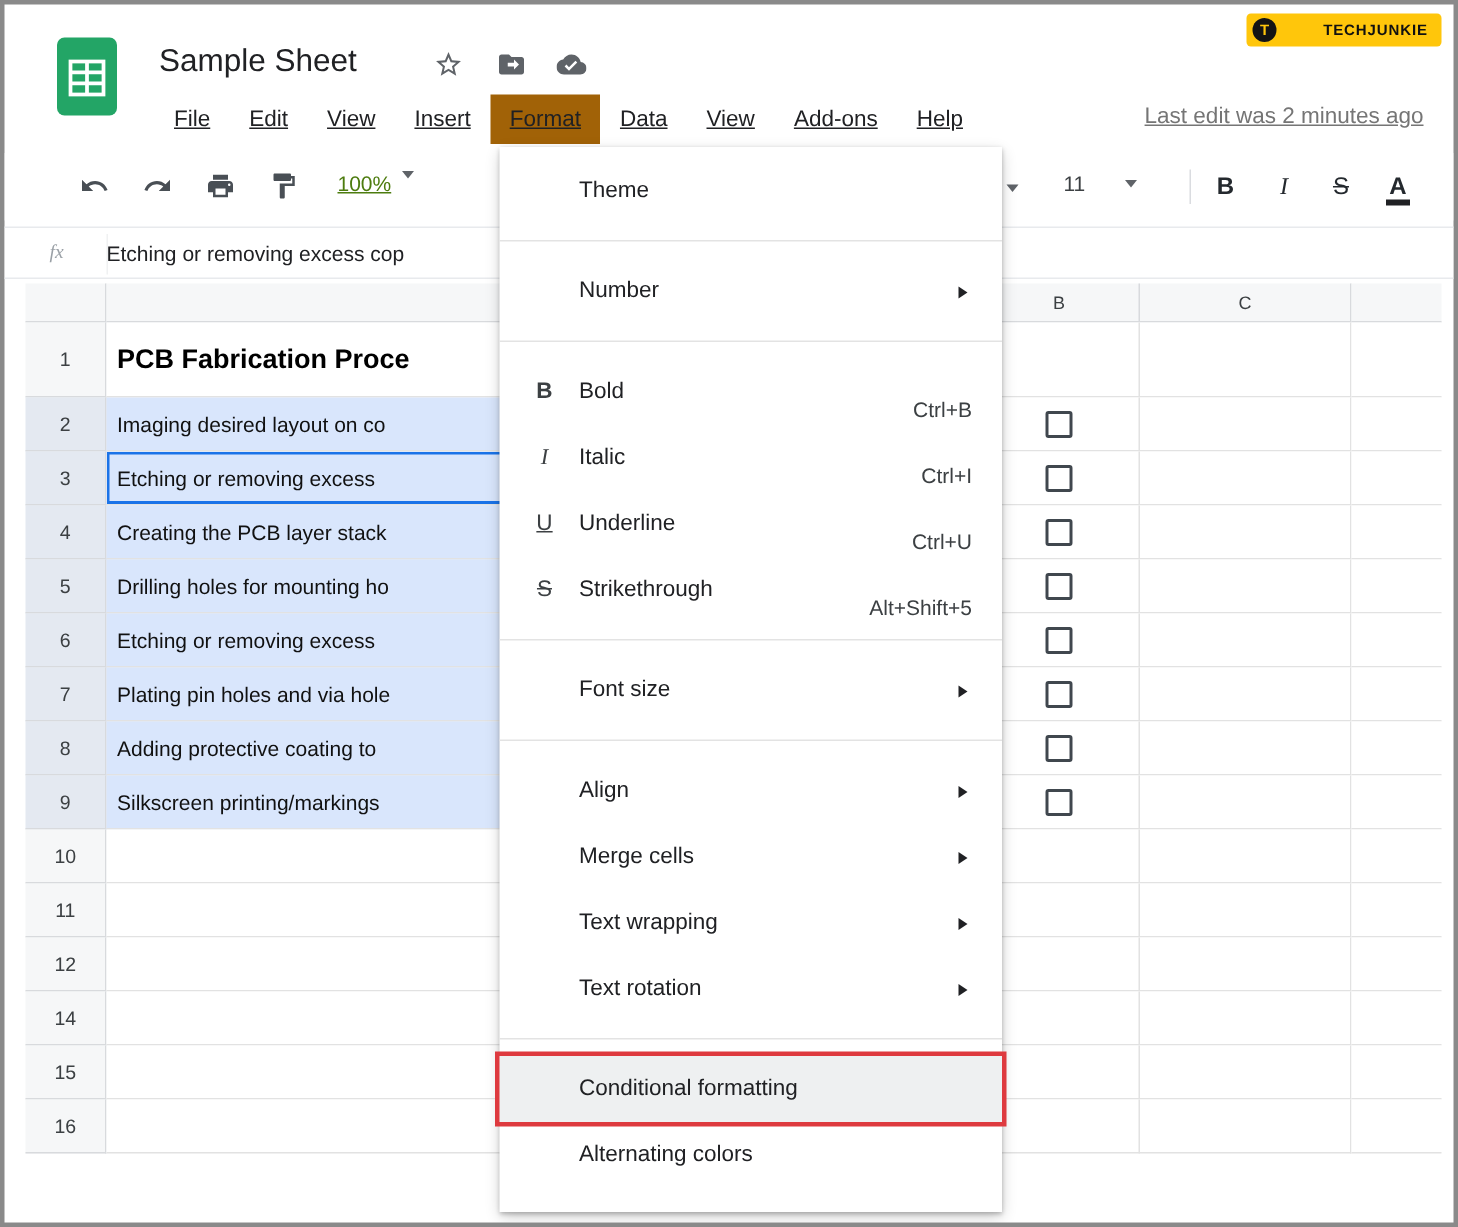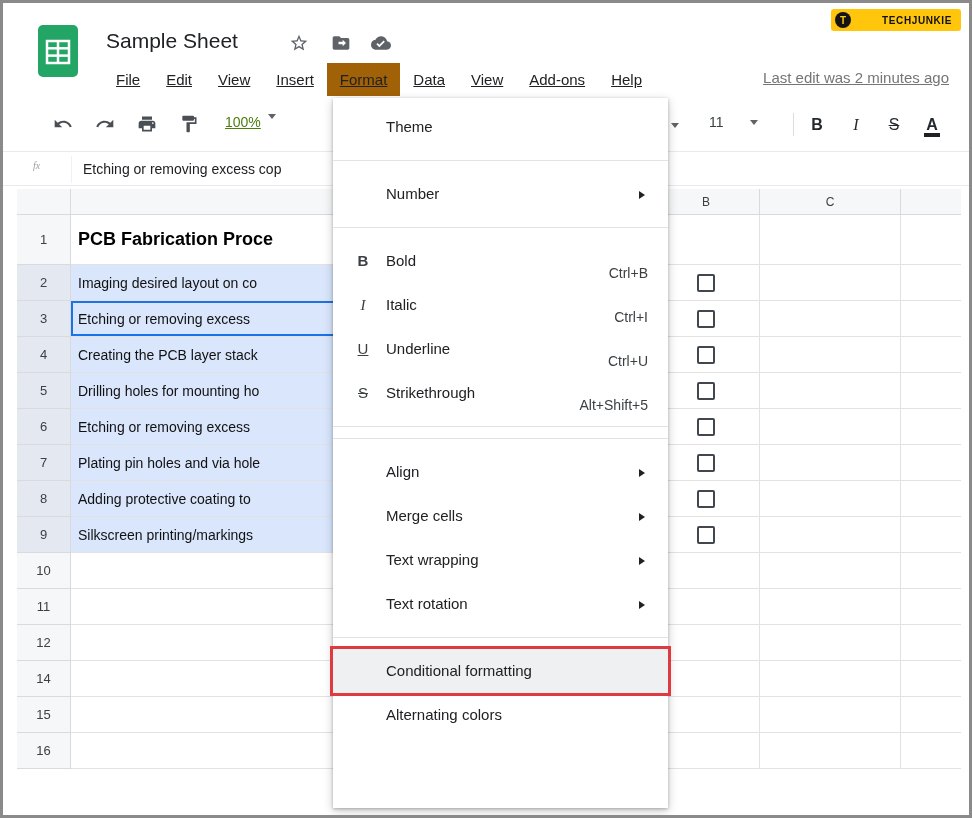--- a/index.html
+++ b/index.html
@@ -33,23 +33,23 @@
   .tb-sep { position:absolute; left:790px; top:11px; width:1px; height:23px; background:#DADCE0; }
   .tb-txt { position:absolute; top:10px; width:28px; height:26px; background:none; border:none; font-size:16px; color:#24292e; cursor:pointer; font-family:inherit; }
   .tb-bold { font-weight:bold; }
   .tb-italic { font-style:italic; font-family:"Liberation Serif", serif; }
   .tb-strike { text-decoration:line-through; }
   .tb-color { font-weight:bold; }
   .color-bar { position:absolute; left:6px; bottom:1px; width:16px; height:4px; background:#202124; }
 
   
   .formula-bar { position:absolute; left:0; top:148px; width:100%; height:35px; border-top:1px solid #E8EAED; border-bottom:1px solid #E8EAED; background:#fff; }
-  .fx { position:absolute; left:30px; top:8px; font-style:italic; font-size:10px; color:#9AA0A6; font-family:"Liberation Serif", serif; }
+  .fx { position:absolute; left:30px; top:8px; font-style:italic; font-size:13px; color:#9AA0A6; font-family:"Liberation Serif", serif; }
   .fx-sep { position:absolute; left:68px; top:4px; width:1px; height:27px; background:#F0F1F2; }
-  .formula-value { position:absolute; left:80px; top:9px; font-size:14px; color:#202124; white-space:nowrap; }
+  .formula-value { position:absolute; left:68px; top:9px; font-size:14px; color:#202124; white-space:nowrap; }
 
   
   .grid { position:absolute; left:14px; top:186px; width:944px; }
   .grow { display:flex; height:36px; }
   .grow.hdr { height:26px; }
   .grow.r1 { height:50px; }
   .corner, .ch, .rh { background:#F6F7F8; border-right:1px solid #D8DADD; border-bottom:1px solid #D8DADD; color:#3C4043; display:flex; align-items:center; justify-content:center; }
   .corner { width:54px; }
   .ch { font-size:12px; }
   .rh { width:54px; font-size:13px; cursor:pointer; }
@@ -348,20 +348,24 @@
       <span>Underline</span>
       <span class="fm-shortcut">Ctrl+U</span>
     </div>
     <div class="fm-item">
       <span class="fm-icon ic-strike">S</span>
       <span>Strikethrough</span>
       <span class="fm-shortcut">Alt+Shift+5</span>
     </div>
     <div class="fm-divider"></div>
 
+    <div class="fm-item">
+      <span>Font size</span>
+      <span class="fm-arrow"></span>
+    </div>
     <div class="fm-divider"></div>
 
     <div class="fm-item">
       <span>Align</span>
       <span class="fm-arrow"></span>
     </div>
     <div class="fm-item">
       <span>Merge cells</span>
       <span class="fm-arrow"></span>
     </div>

